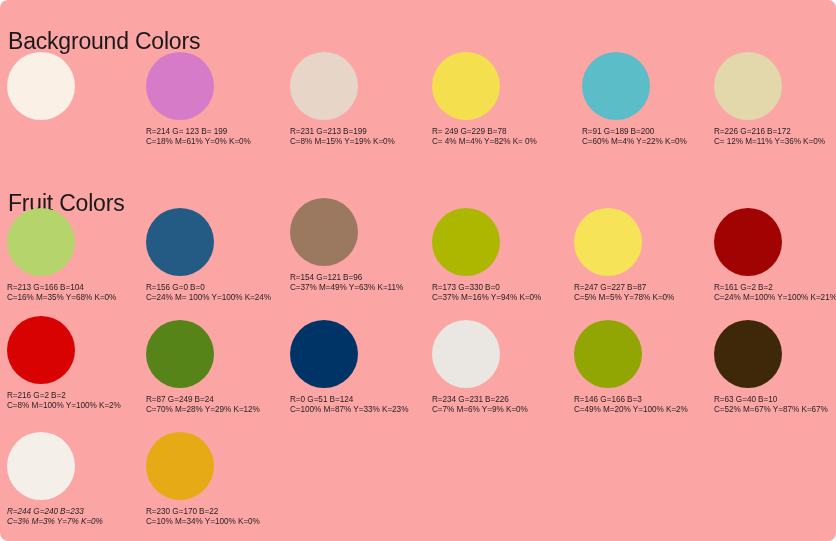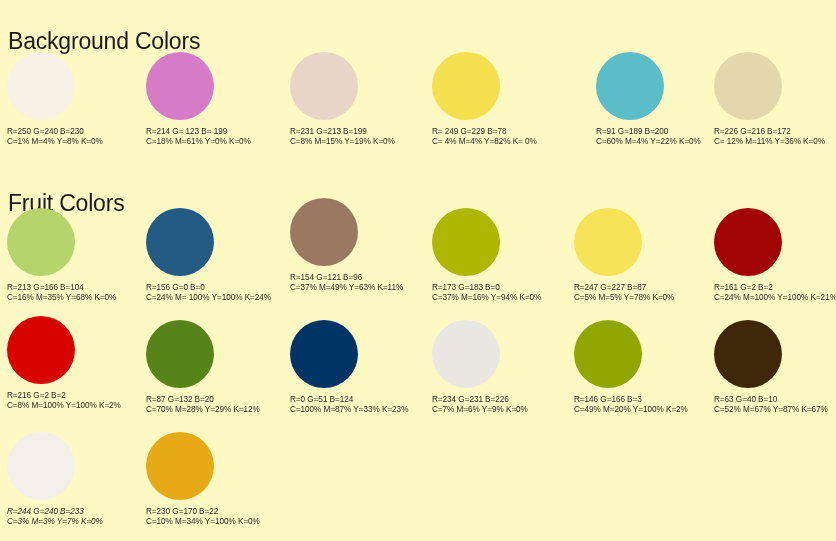--- a/index.html
+++ b/index.html
@@ -13,21 +13,22 @@
     height: 541px;
     position: relative;
     font-family: "Liberation Sans", "DejaVu Sans", sans-serif;
     color: #231f20;
     overflow: hidden;
   }
   .page {
     position: relative;
     width: 836px;
     height: 541px;
-    background: #fef9c3;
+    background: #fca5a5;
+    border-radius: 8px;
   }
 
   .section-title {
     position: absolute;
     left: 8px;
     font-size: 23px;
     line-height: 26px;
     font-weight: 400;
     letter-spacing: -0.2px;
     color: #1a1a1a;
@@ -70,24 +71,20 @@
 </head>
 <body>
 
 <div class="page">
 
   <h1 class="section-title" id="title-background">Background Colors</h1>
 
   <div class="swatch-grid" id="grid-background">
       <div class="swatch" style="left: 7px; top: 52px;">
         <span class="swatch-dot" style="background: rgb(250, 240, 230);"></span>
-        <div class="swatch-labels">
-          <span class="swatch-rgb">R=250 G=240 B=230</span>
-          <span class="swatch-cmyk">C=1% M=4% Y=8% K=0%</span>
-        </div>
       </div>
       <div class="swatch" style="left: 146px; top: 52px;">
         <span class="swatch-dot" style="background: rgb(214, 123, 199);"></span>
         <div class="swatch-labels">
           <span class="swatch-rgb">R=214 G= 123 B= 199</span>
           <span class="swatch-cmyk">C=18% M=61% Y=0% K=0%</span>
         </div>
       </div>
       <div class="swatch" style="left: 290px; top: 52px;">
         <span class="swatch-dot" style="background: rgb(231, 213, 199);"></span>
@@ -96,21 +93,21 @@
           <span class="swatch-cmyk">C=8% M=15% Y=19% K=0%</span>
         </div>
       </div>
       <div class="swatch" style="left: 432px; top: 52px;">
         <span class="swatch-dot" style="background: rgb(244, 224, 78);"></span>
         <div class="swatch-labels">
           <span class="swatch-rgb">R= 249 G=229 B=78</span>
           <span class="swatch-cmyk">C= 4% M=4% Y=82% K= 0%</span>
         </div>
       </div>
-      <div class="swatch" style="left: 596px; top: 52px;">
+      <div class="swatch" style="left: 582px; top: 52px;">
         <span class="swatch-dot" style="background: rgb(91, 189, 200);"></span>
         <div class="swatch-labels">
           <span class="swatch-rgb">R=91 G=189 B=200</span>
           <span class="swatch-cmyk">C=60% M=4% Y=22% K=0%</span>
         </div>
       </div>
       <div class="swatch" style="left: 714px; top: 52px;">
         <span class="swatch-dot" style="background: rgb(226, 216, 172);"></span>
         <div class="swatch-labels">
           <span class="swatch-rgb">R=226 G=216 B=172</span>
@@ -139,21 +136,21 @@
       <div class="swatch" style="left: 290px; top: 198px;">
         <span class="swatch-dot" style="background: rgb(154, 121, 96);"></span>
         <div class="swatch-labels">
           <span class="swatch-rgb">R=154 G=121 B=96</span>
           <span class="swatch-cmyk">C=37% M=49% Y=63% K=11%</span>
         </div>
       </div>
       <div class="swatch" style="left: 432px; top: 208px;">
         <span class="swatch-dot" style="background: rgb(173, 183, 0);"></span>
         <div class="swatch-labels">
-          <span class="swatch-rgb">R=173 G=183 B=0</span>
+          <span class="swatch-rgb">R=173 G=330 B=0</span>
           <span class="swatch-cmyk">C=37% M=16% Y=94% K=0%</span>
         </div>
       </div>
       <div class="swatch" style="left: 574px; top: 208px;">
         <span class="swatch-dot" style="background: rgb(247, 227, 87);"></span>
         <div class="swatch-labels">
           <span class="swatch-rgb">R=247 G=227 B=87</span>
           <span class="swatch-cmyk">C=5% M=5% Y=78% K=0%</span>
         </div>
       </div>
@@ -167,21 +164,21 @@
       <div class="swatch" style="left: 7px; top: 316px;">
         <span class="swatch-dot" style="background: rgb(216, 2, 2);"></span>
         <div class="swatch-labels">
           <span class="swatch-rgb">R=216 G=2 B=2</span>
           <span class="swatch-cmyk">C=8% M=100% Y=100% K=2%</span>
         </div>
       </div>
       <div class="swatch" style="left: 146px; top: 320px;">
         <span class="swatch-dot" style="background: rgb(87, 132, 24);"></span>
         <div class="swatch-labels">
-          <span class="swatch-rgb">R=87 G=132 B=20</span>
+          <span class="swatch-rgb">R=87 G=249 B=24</span>
           <span class="swatch-cmyk">C=70% M=28% Y=29% K=12%</span>
         </div>
       </div>
       <div class="swatch" style="left: 290px; top: 320px;">
         <span class="swatch-dot" style="background: rgb(0, 51, 102);"></span>
         <div class="swatch-labels">
           <span class="swatch-rgb">R=0 G=51 B=124</span>
           <span class="swatch-cmyk">C=100% M=87% Y=33% K=23%</span>
         </div>
       </div>

